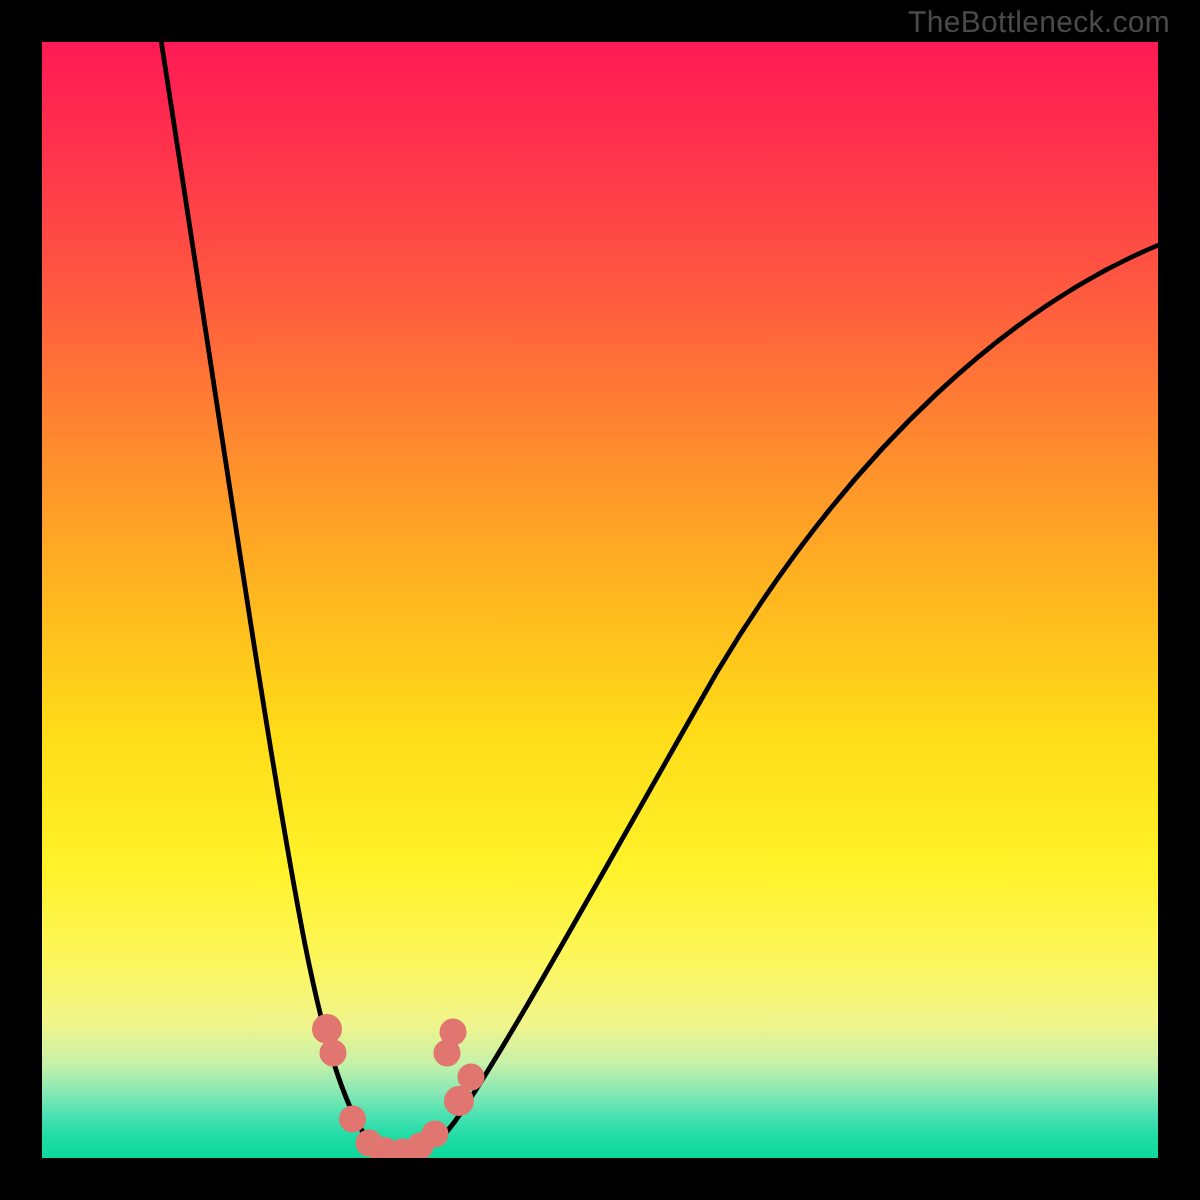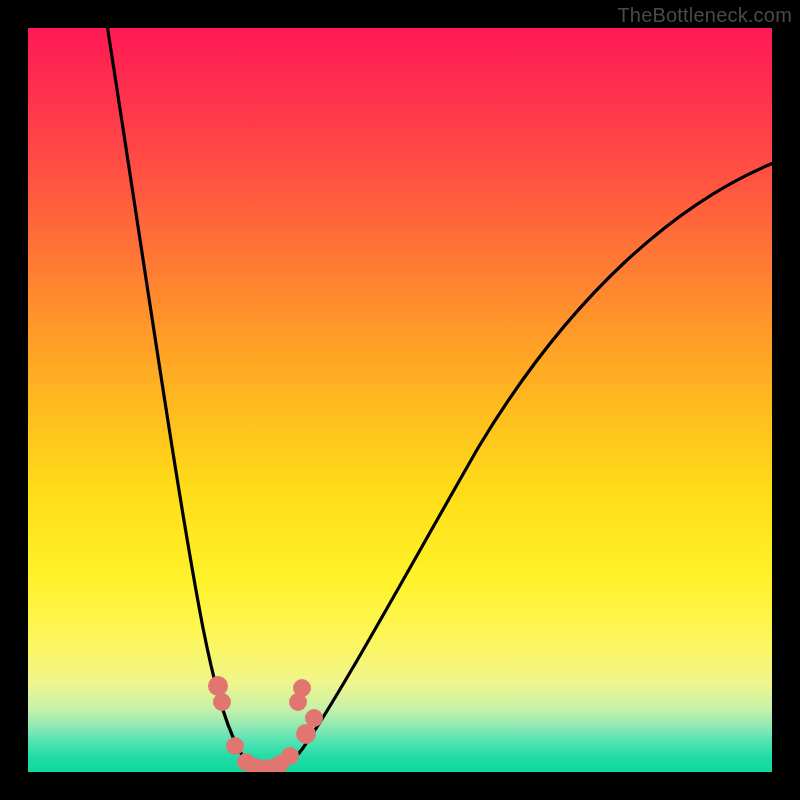--- a/index.html
+++ b/index.html
@@ -36,21 +36,21 @@
       #c7f1a8 91.5%,
       #8be8b4 94%,
       #4fe2b2 96%,
       #21dca6 98%,
       #0dd99b 100%
     );
   }
   .watermark {
     position: absolute;
     top: 4px;
-    right: 8px;
+    right: 20px;
     color: #4a4a4a;
     font-size: 20px;
     font-weight: 500;
     letter-spacing: 0.2px;
   }
   svg.curve {
     position: absolute;
     left: 0; top: 0;
   }
   .marker {

